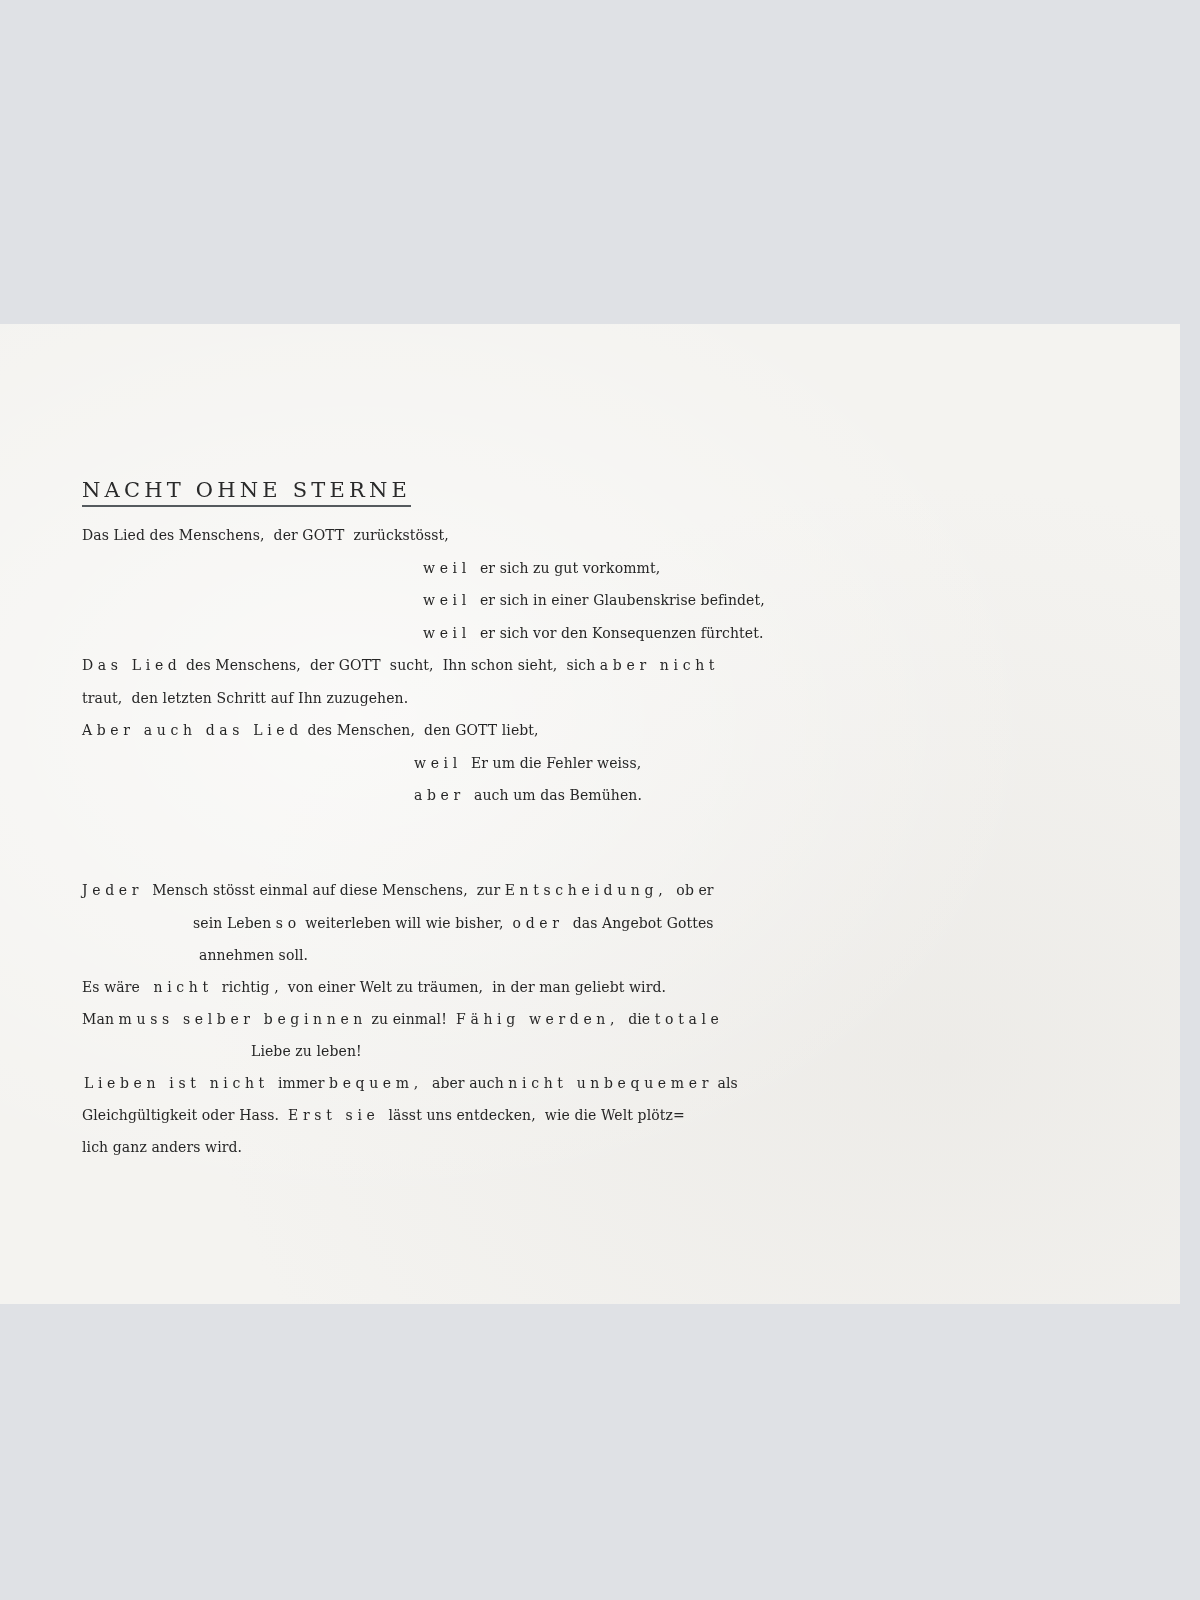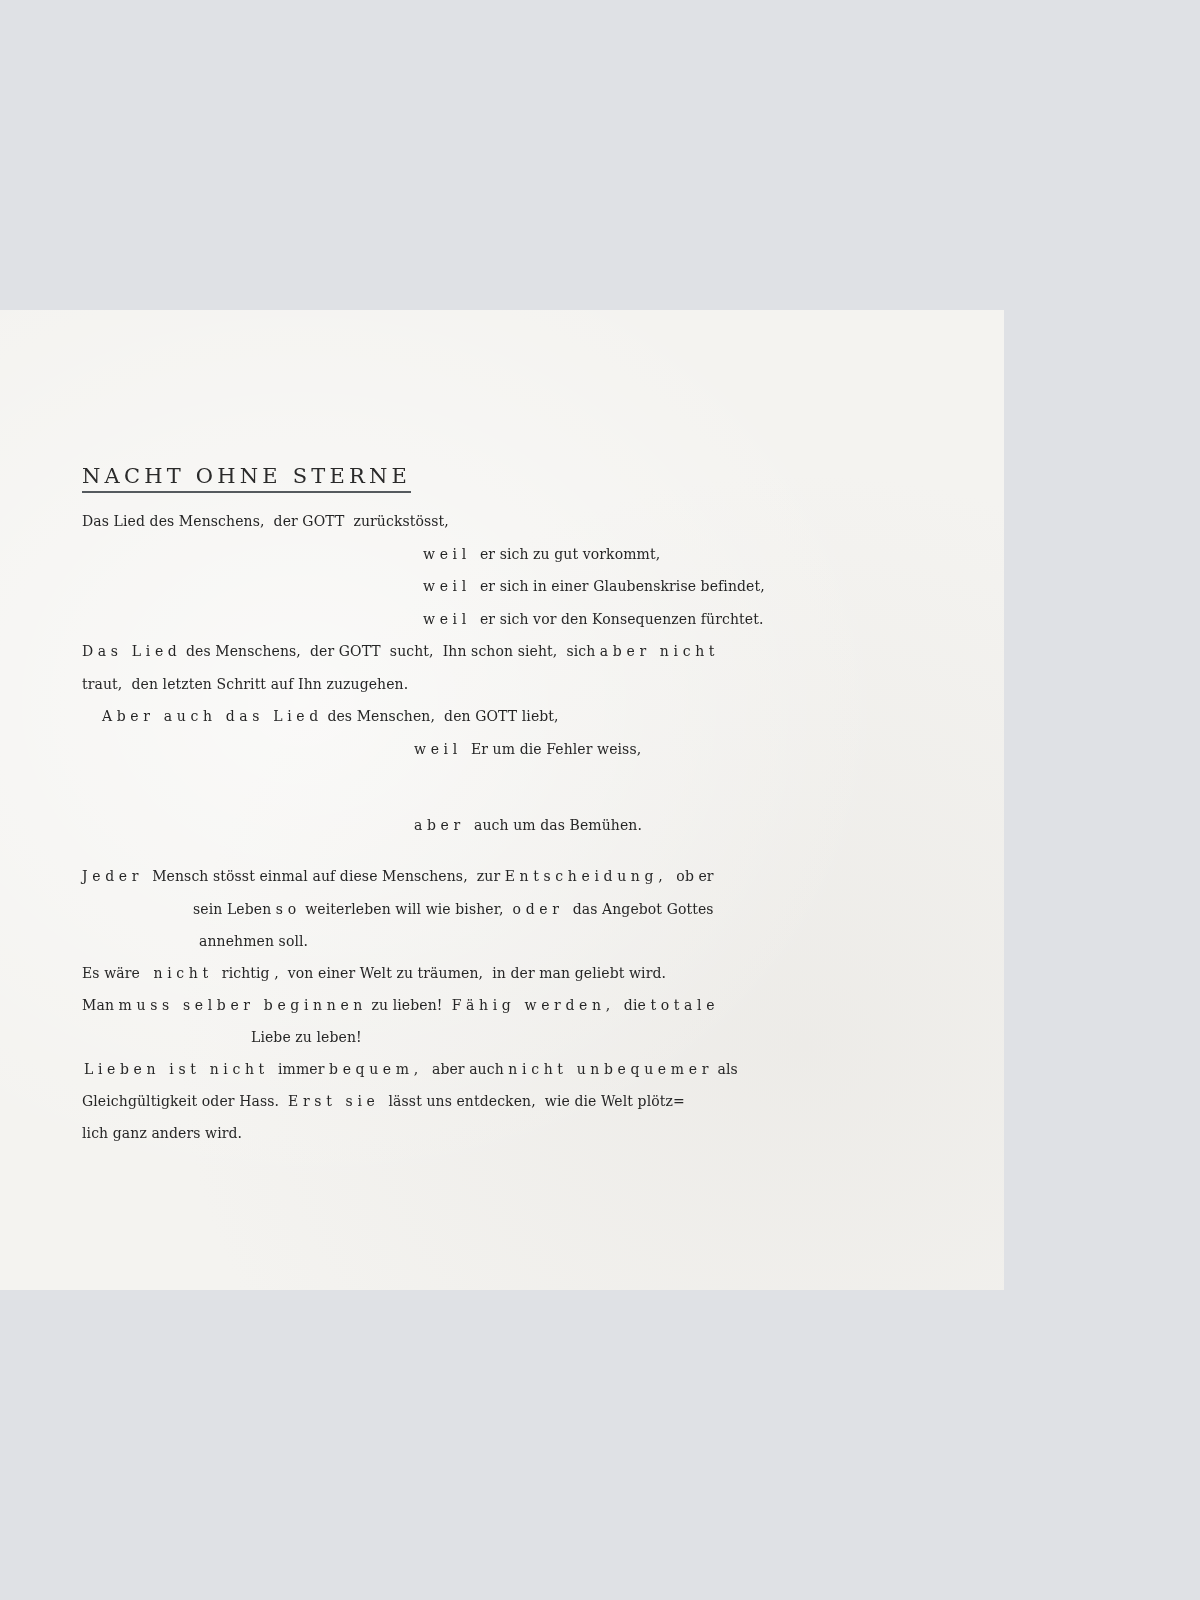--- a/index.html
+++ b/index.html
@@ -1,21 +1,21 @@
 <!DOCTYPE html>
 <html><head>
   <meta charset="utf-8">
   <style>
     html, body { margin:0; padding:0; }
     body {
       width:1200px; height:1600px; background:#dfe1e5; position:relative; overflow:hidden;
       font-family:"DejaVu Serif", "Liberation Serif", serif;
     }
     .paper {
-      position:absolute; left:0; top:310px; width:1004px; height:980px;
+      position:absolute; left:0; top:324px; width:1180px; height:980px;
       background:#f4f3f0;
       background-image: radial-gradient(ellipse at 30% 40%, rgba(255,255,255,0.55), rgba(0,0,0,0) 60%),
                         radial-gradient(ellipse at 80% 75%, rgba(230,228,224,0.5), rgba(0,0,0,0) 55%);
     }
     .line {
       position:absolute; white-space:pre; color:#262626;
       font-size:14px; line-height:26px; letter-spacing:0.1px;
     }
     .heading {
       position:absolute; white-space:pre; color:#2a2a2a;
@@ -29,27 +29,27 @@
 <div class="paper">
 
   <div class="heading" style="left:82px; top:153px;">NACHT OHNE STERNE</div>
 
   <div class="line" style="left:82px; top:198px;">Das Lied des Menschens,  der GOTT  zurückstösst,</div>
   <div class="line" style="left:423px; top:231px;">w e i l   er sich zu gut vorkommt,</div>
   <div class="line" style="left:423px; top:263px;">w e i l   er sich in einer Glaubenskrise befindet,</div>
   <div class="line" style="left:82px; top:328px;">D a s   L i e d  des Menschens,  der GOTT  sucht,  Ihn schon sieht,  sich a b e r   n i c h t</div>
   <div class="line" style="left:423px; top:296px;">w e i l   er sich vor den Konsequenzen fürchtet.</div>
   <div class="line" style="left:82px; top:361px;">traut,  den letzten Schritt auf Ihn zuzugehen.</div>
-  <div class="line" style="left:82px; top:393px;margin-left:20px;">A b e r   a u c h   d a s   L i e d  des Menschen,  den GOTT liebt,</div>
+  <div class="line" style="left:82px; top:393px;">A b e r   a u c h   d a s   L i e d  des Menschen,  den GOTT liebt,</div>
   <div class="line" style="left:414px; top:426px;">w e i l   Er um die Fehler weiss,</div>
-  <div class="line" style="left:414px; top:458px;margin-top:44px;">a b e r   auch um das Bemühen.</div>
+  <div class="line" style="left:414px; top:458px;">a b e r   auch um das Bemühen.</div>
 
 
   <div class="line" style="left:82px; top:553px;">J e d e r   Mensch stösst einmal auf diese Menschens,  zur E n t s c h e i d u n g ,   ob er</div>
   <div class="line" style="left:193px; top:586px;">sein Leben s o  weiterleben will wie bisher,  o d e r   das Angebot Gottes</div>
   <div class="line" style="left:199px; top:618px;">annehmen soll.</div>
   <div class="line" style="left:82px; top:650px;">Es wäre   n i c h t   richtig ,  von einer Welt zu träumen,  in der man geliebt wird.</div>
-  <div class="line" style="left:82px; top:682px;">Man m u s s   s e l b e r   b e g i n n e n  zu lieben!  F ä h i g   w e r d e n ,   die t o t a l e</div>
+  <div class="line" style="left:82px; top:682px;">Man m u s s   s e l b e r   b e g i n n e n  zu einmal!  F ä h i g   w e r d e n ,   die t o t a l e</div>
   <div class="line" style="left:251px; top:714px;">Liebe zu leben!</div>
   <div class="line" style="left:84px; top:746px;">L i e b e n   i s t   n i c h t   immer b e q u e m ,   aber auch n i c h t   u n b e q u e m e r  als</div>
   <div class="line" style="left:82px; top:778px;">Gleichgültigkeit oder Hass.  E r s t   s i e   lässt uns entdecken,  wie die Welt plötz=</div>
   <div class="line" style="left:82px; top:810px;">lich ganz anders wird.</div>
 </div>
 
 </body></html>

